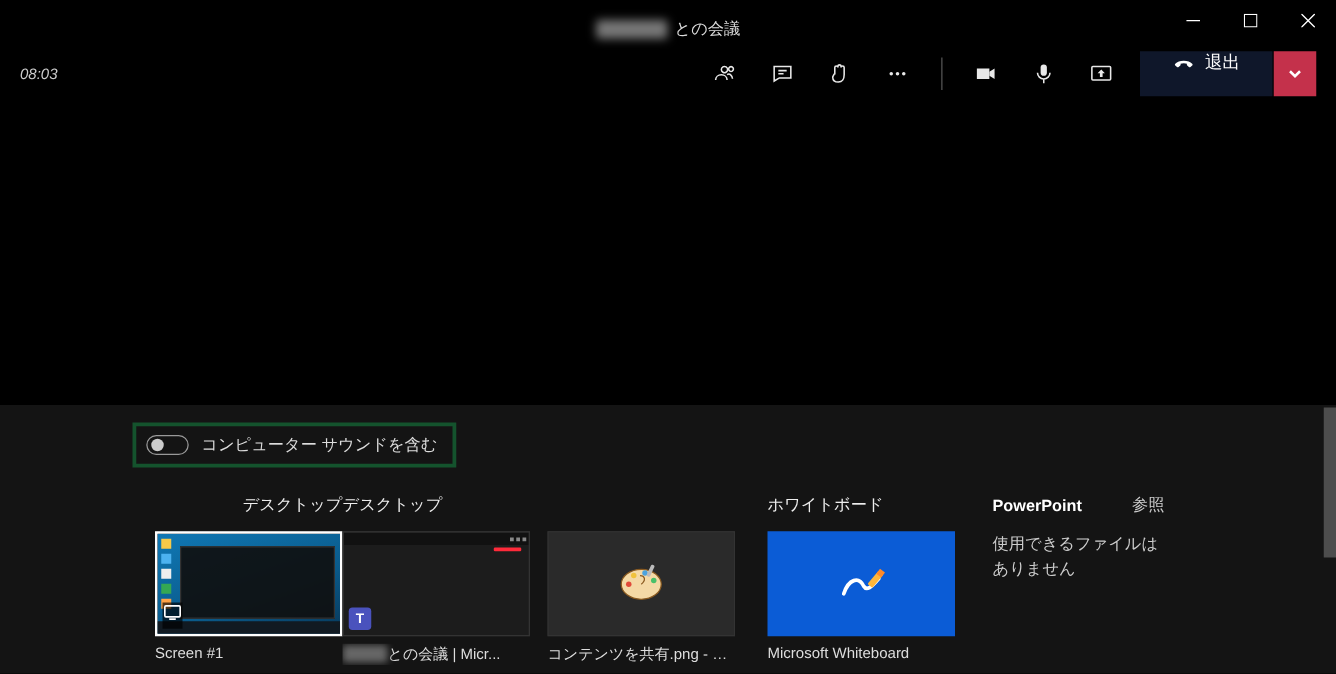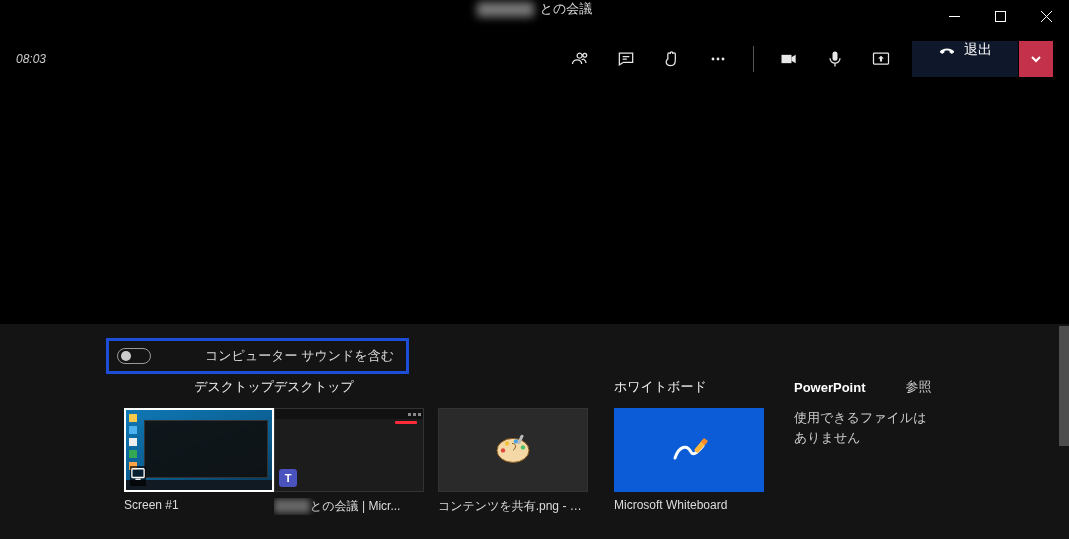--- a/index.html
+++ b/index.html
@@ -1,19 +1,19 @@
 <!DOCTYPE html>
 <html><head>
   <meta charset="utf-8">
   <style>
     * { margin: 0; padding: 0; box-sizing: border-box; font-family: "Segoe UI", "Meiryo", sans-serif; }
     body { width: 1069px; height: 539px; background: #000; color: #fff; overflow: hidden; position: relative; }
 
     
-    .title-bar { height: 32px; display: flex; align-items: flex-start; justify-content: center; position: relative; background:#000; }
+    .title-bar { height: 32px; display: flex; align-items: flex-end; justify-content: center; position: relative; background:#000; }
     .title-text { font-size: 13px; color: #ddd; display:flex; align-items:center; gap:6px;}
     .title-blur { filter: blur(4px); background:#777; color:transparent; border-radius:2px; padding:0 14px; }
     .win-controls { position: absolute; right: 0; top: 0; display: flex; height: 32px; }
     .win-btn { width: 46px; display: flex; align-items: center; justify-content: center; color: #fff; cursor: pointer; }
     .win-btn svg { width: 11px; height: 11px; stroke: #fff; stroke-width: 1; fill: none; }
 
     
     .toolbar { height: 54px; display: flex; align-items: center; padding: 0 16px; background:#000;}
     .timer { font-size: 12px; color: #ccc; font-style: italic; }
     .spacer { flex: 1; }
@@ -26,21 +26,21 @@
     .leave-btn svg { width:18px; height:18px; fill:#fff;}
     .leave-chev { width: 34px; height:36px; background:#c4314b; display:flex; align-items:center; justify-content:center; margin-left:1px; cursor:pointer;}
     .leave-chev svg { width:12px; height:12px; stroke:#fff; stroke-width:2; fill:none;}
 
     
     .video-area { height: 238px; background: #000; }
 
     
     .share-tray { position: absolute; left:0; right:0; bottom:0; height:215px; background: #141414; padding: 14px 0 0 0; }
     .tray-inner { padding: 0 0 0 106px; position:relative;}
-    .sound-toggle-wrap { border: 3px solid #1d4ed8; display:inline-flex; align-items:center; padding: 6px 12px 6px 8px; margin-bottom:4px;gap:44px;}
+    .sound-toggle-wrap { border: 3px solid #14532d; display:inline-flex; align-items:center; padding: 6px 12px 6px 8px; margin-bottom:21px;}
     .toggle { width: 34px; height: 16px; border: 1px solid #999; border-radius: 10px; position: relative; cursor: pointer; margin-right:10px;}
     .toggle-knob { width: 10px; height: 10px; background: #ccc; border-radius: 50%; position: absolute; top: 2px; left: 3px; }
     .toggle-label { font-size: 13px; color: #ddd; }
 
     .section-row { display:flex; align-items:flex-start; }
     .col { display:flex; flex-direction:column; }
     .col-desktop { width:168px;align-items:flex-end;}
     .col-window { width:340px;}
     .col-pp { width:168px;}
     .col-wb { width:180px;}

